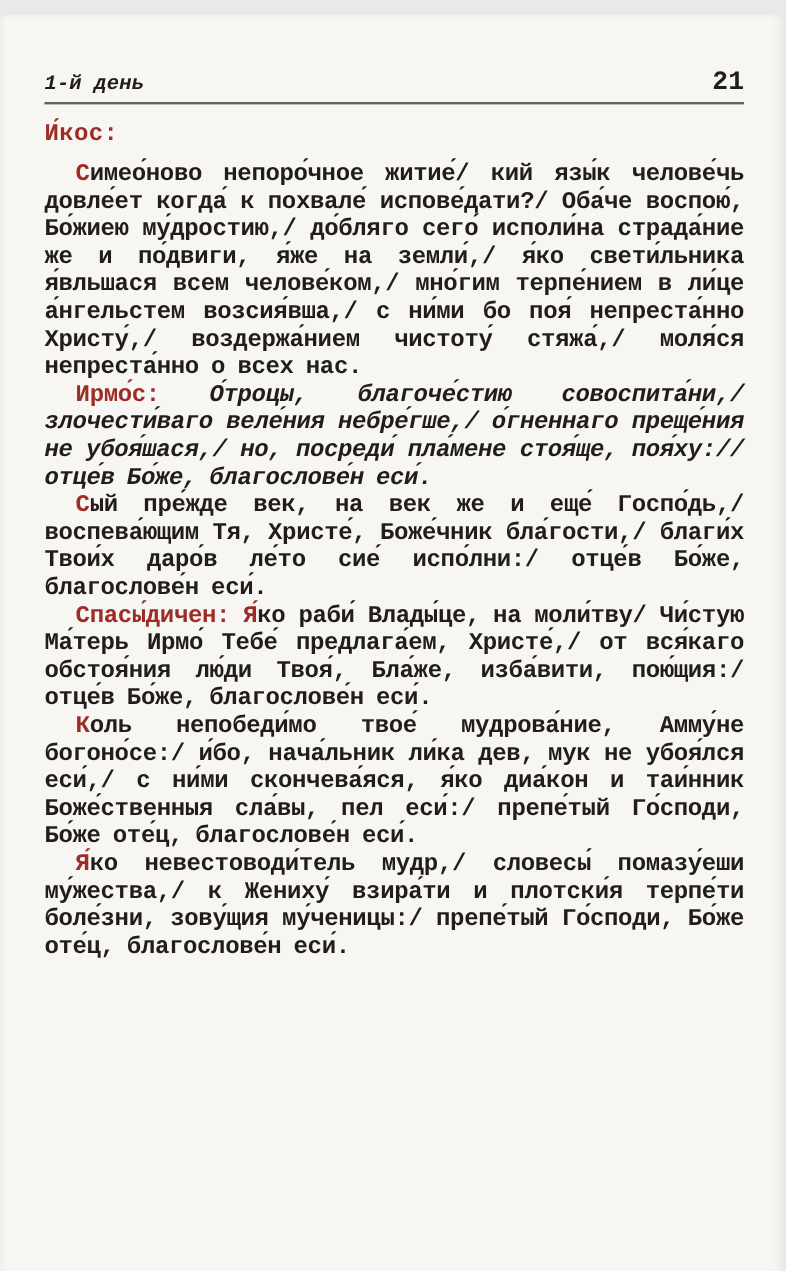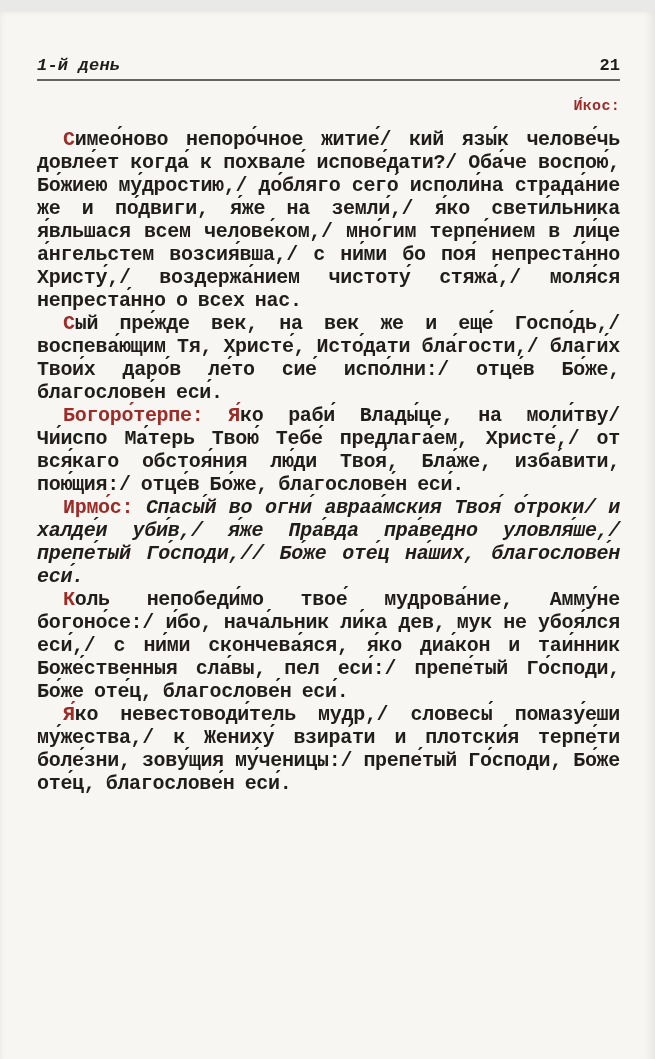--- a/index.html
+++ b/index.html
@@ -16,25 +16,25 @@
     padding:44px 35px 0 37px;overflow:hidden;
     box-shadow:inset -4px -4px 10px rgba(0,0,0,0.07), inset 2px 0 6px rgba(0,0,0,0.03);
   }
   .page::after{
     content:"";position:absolute;left:10px;right:14px;bottom:3px;height:2px;
     background:linear-gradient(90deg,transparent,#a5a5a1 15%,#93938f 85%,transparent);
     opacity:.55;
   }
   .running-header{display:flex;justify-content:space-between;align-items:baseline;}
   .rh-left{font-style:italic;font-weight:bold;font-size:17px;letter-spacing:.2px;}
-  .rh-right{font-weight:bold;font-size:17px;}
+  .rh-right{font-weight:bold;font-size:22px;}
   .rule{height:2px;background:var(--rule);margin-top:4px;opacity:.85;}
   .heading{
-    color:var(--accent-red);font-weight:bold;text-align:right;
-    font-size:15px;line-height:26px;margin:13px 0 8px 0;letter-spacing:.3px;
+    color:var(--accent-red);font-weight:bold;text-align:left;
+    font-size:20px;line-height:26px;margin:13px 0 8px 0;letter-spacing:.3px;
   }
   p.body{
     margin:0;font-size:20px;line-height:23px;font-weight:bold;
     text-align:justify;text-indent:26px;
     letter-spacing:-0.3px;word-spacing:-1.5px;
   }
   .init{color:var(--accent-red);}
   .label{color:var(--accent-red);}
   .it{font-style:italic;}
 </style>
@@ -47,26 +47,26 @@
     <span class="rh-left">1-й день</span>
     <span class="rh-right">21</span>
   </div>
   <div class="rule"></div>
 
   <div class="heading">И́кос:</div>
 
   <p class="body"><span class="init">С</span><span>имео́ново непоро́чное житие́/ кий язы́к челове́чь довле́ет когда́ к похвале́ испове́дати?/ Оба́че воспою́, Бо́жиею му́дростию,/ до́бляго сего́ исполи́на страда́ние же и по́двиги, я́же на земли́,/ я́ко свети́льника я́вльшася всем челове́ком,/ мно́гим терпе́нием в ли́це а́нгельстем возсия́вша,/ с ни́ми бо поя́ непреста́нно Христу́,/ воздержа́нием чистоту́ стяжа́,/ моля́ся непреста́нно о всех нас.</span></p>
 
 
+  <p class="body"><span class="label">Ирмо́с:</span> <span class="it">О́троцы, благоче́стию совоспита́ни,/ злочести́ваго веле́ния небре́гше,/ о́гненнаго преще́ния не убоя́шася,/ но, посреди́ пла́мене стоя́ще, поя́ху:// отце́в Бо́же, благослове́н еси́.</span></p>
 
 
-  <p class="body"><span class="init">С</span><span>ый пре́жде век, на век же и еще́ Госпо́дь,/ воспева́ющим Тя, Христе́, Исто́дати бла́гости,/ благи́х Твои́х даро́в ле́то сие́ испо́лни:/ отце́в Бо́же, благослове́н еси́.</span></p>
+  <p class="body"><span class="init">С</span><span>ый пре́жде век, на век же и еще́ Госпо́дь,/ воспева́ющим Тя, Христе́, Боже́чник бла́гости,/ благи́х Твои́х даро́в ле́то сие́ испо́лни:/ отце́в Бо́же, благослове́н еси́.</span></p>
 
-  <p class="body"><span class="label">Богоро́терпе:</span> <span class="init">Я́</span><span>ко раби́ Влады́це, на моли́тву/ Чи́испо Ма́терь Твою́ Тебе́ предлага́ем, Христе́,/ от вся́каго обстоя́ния лю́ди Твоя́, Бла́же, изба́вити, пою́щия:/ отце́в Бо́же, благослове́н еси́.</span></p>
+  <p class="body"><span class="label">Спасы́дичен:</span> <span class="init">Я́</span><span>ко раби́ Влады́це, на моли́тву/ Чи́стую Ма́терь Ирмо́ Тебе́ предлага́ем, Христе́,/ от вся́каго обстоя́ния лю́ди Твоя́, Бла́же, изба́вити, пою́щия:/ отце́в Бо́же, благослове́н еси́.</span></p>
 
 
-  <p class="body"><span class="label">Ирмо́с:</span> <span class="it">Спасы́й во огни́ авраа́мския Твоя́ о́троки/ и халде́и уби́в,/ я́же Пра́вда пра́ведно уловля́ше,/ препе́тый Го́споди,// Бо́же оте́ц на́ших, благослове́н еси́.</span></p>
 
   <p class="body"><span class="init">К</span><span>оль непобеди́мо твое́ мудрова́ние, Амму́не богоно́се:/ и́бо, нача́льник ли́ка дев, мук не убоя́лся еси́,/ с ни́ми скончева́яся, я́ко диа́кон и таи́нник Боже́ственныя сла́вы, пел еси́:/ препе́тый Го́споди, Бо́же оте́ц, благослове́н еси́.</span></p>
 
   <p class="body"><span class="init">Я́</span><span>ко невестоводи́тель мудр,/ словесы́ помазу́еши му́жества,/ к Жениху́ взира́ти и плотски́я терпе́ти боле́зни, зову́щия му́ченицы:/ препе́тый Го́споди, Бо́же оте́ц, благослове́н еси́.</span></p>
 
 </div>
 
 </body></html>

